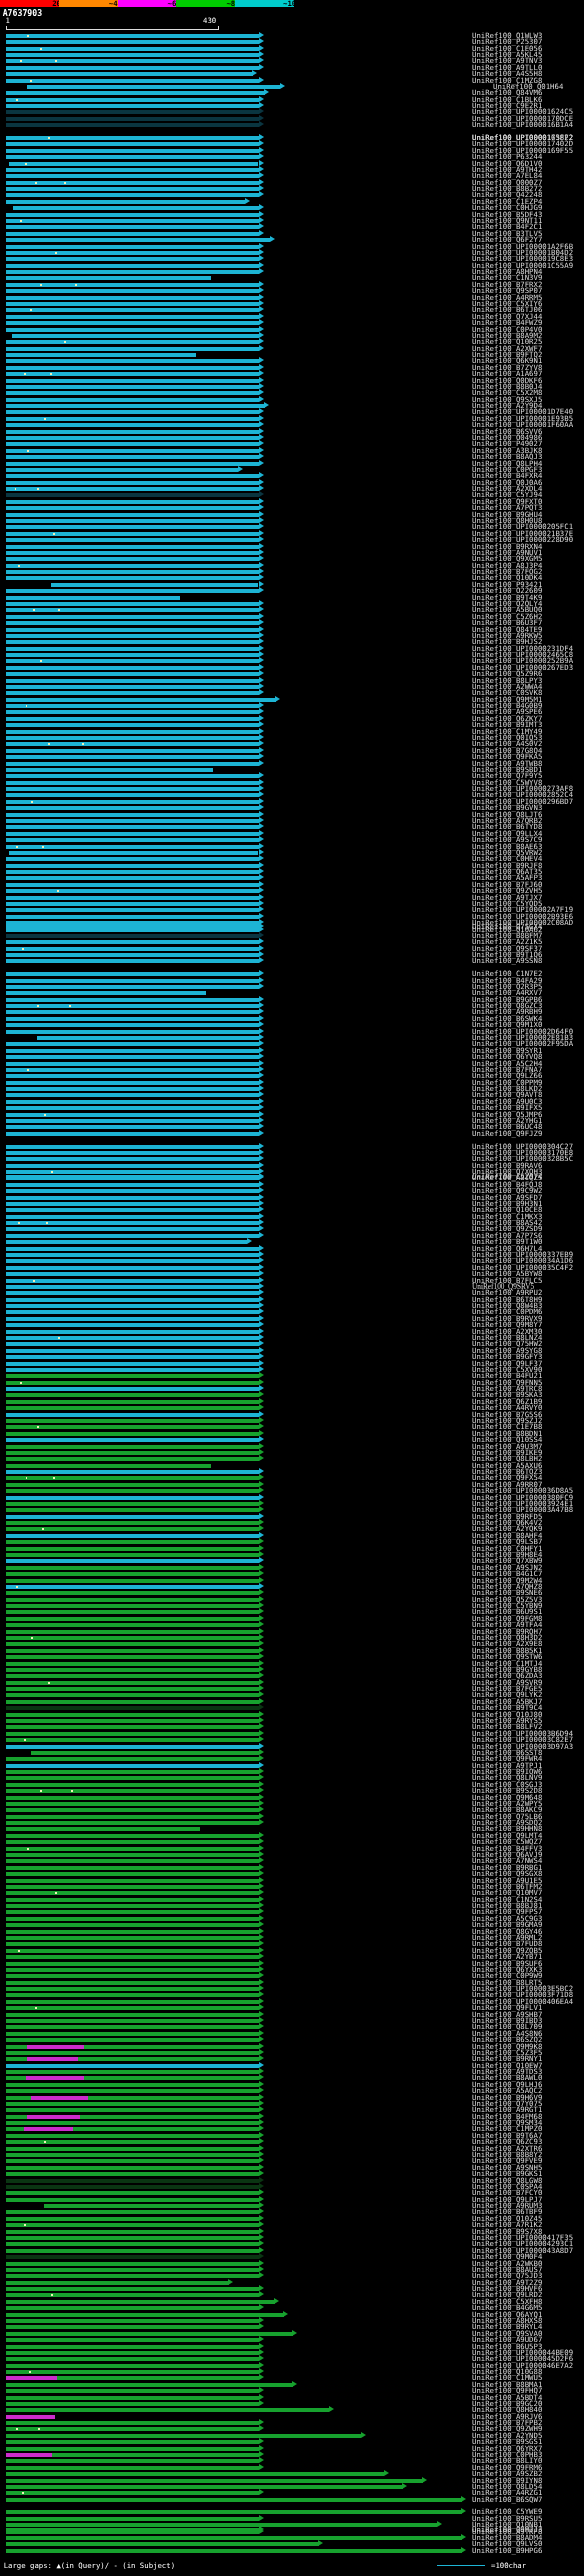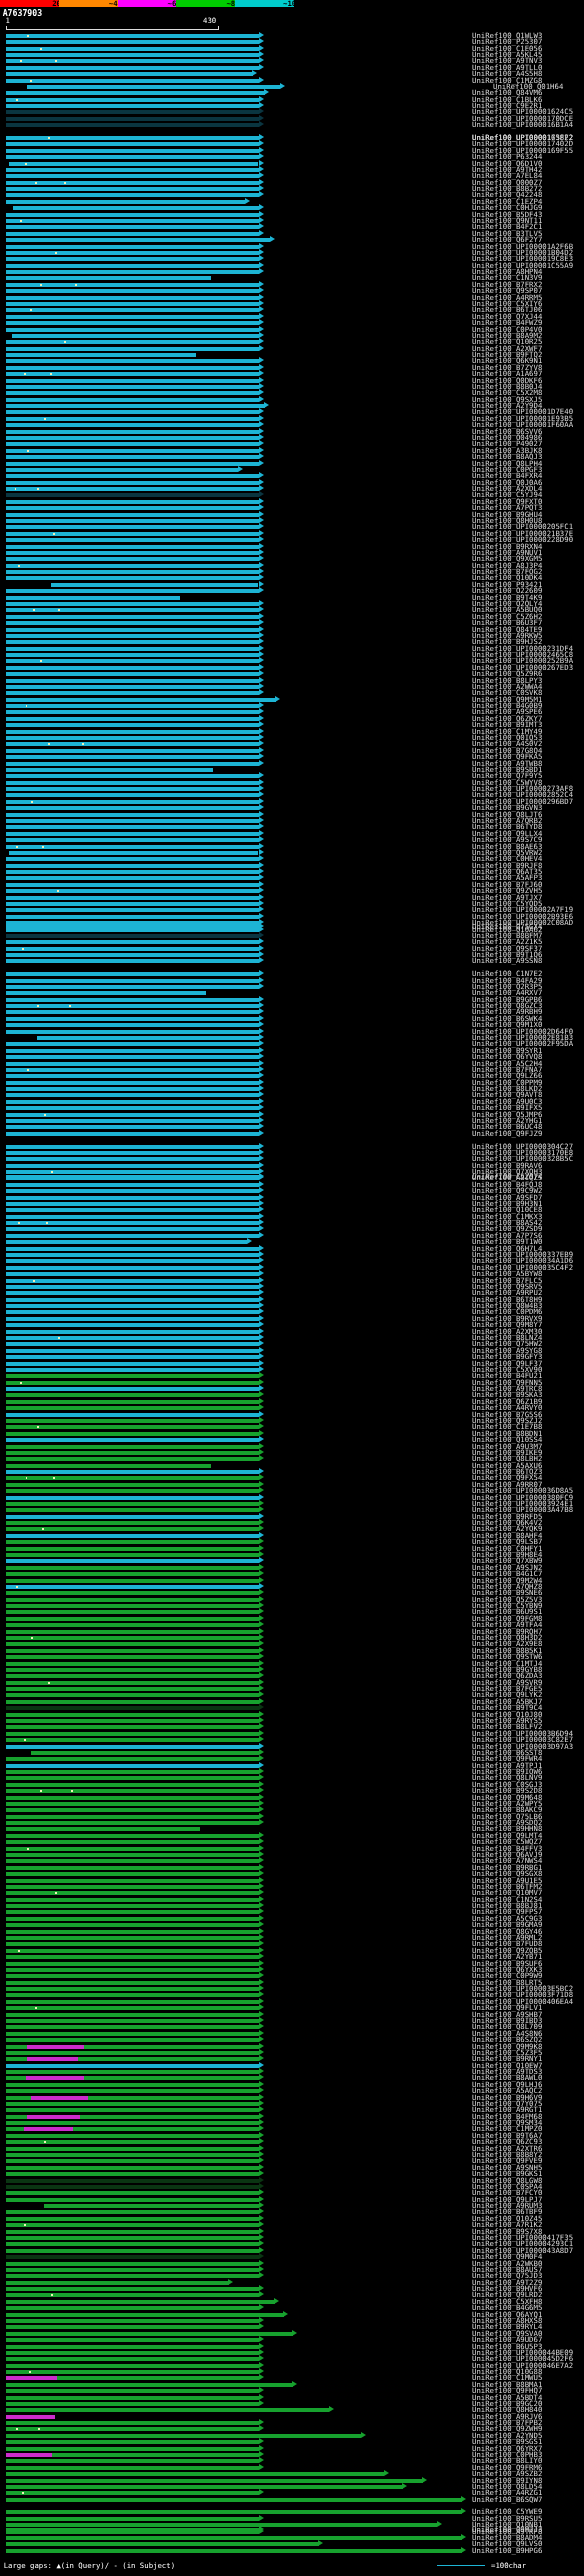--- a/index.html
+++ b/index.html
@@ -1075,21 +1075,21 @@
       <div class="bar" style="left: 5.5px; width: 253px; background: rgb(29, 180, 212);"></div>
       <div class="arrowhead" style="left: 259px; border-left-color: rgb(29, 180, 212);"></div>
       <span class="lbl">UniRef100_A5BYW8</span>
     </div>
     <div class="row" style="top: 1278px;">
       <div class="bar" style="left: 5.5px; width: 253px; background: rgb(29, 180, 212);"></div>
       <div class="arrowhead" style="left: 259px; border-left-color: rgb(29, 180, 212);"></div>
       <div class="dot" style="left: 33px; background: rgb(238, 242, 184);"></div>
       <span class="lbl">UniRef100_B7FLC5</span>
     </div>
-    <div class="row" style="top: 1284px;">
+    <div class="row" style="top: 1284px; font-family: Liberation Serif, serif;">
       <div class="bar" style="left: 5.5px; width: 253px; background: rgb(29, 180, 212);"></div>
       <div class="arrowhead" style="left: 259px; border-left-color: rgb(29, 180, 212);"></div>
       <span class="lbl">UniRef100_Q9SRV5</span>
     </div>
     <div class="row" style="top: 1290px;">
       <div class="bar" style="left: 5.5px; width: 253px; background: rgb(29, 180, 212);"></div>
       <div class="arrowhead" style="left: 259px; border-left-color: rgb(29, 180, 212);"></div>
       <span class="lbl">UniRef100_A9RPU2</span>
     </div>
     <div class="row" style="top: 1297px;">

